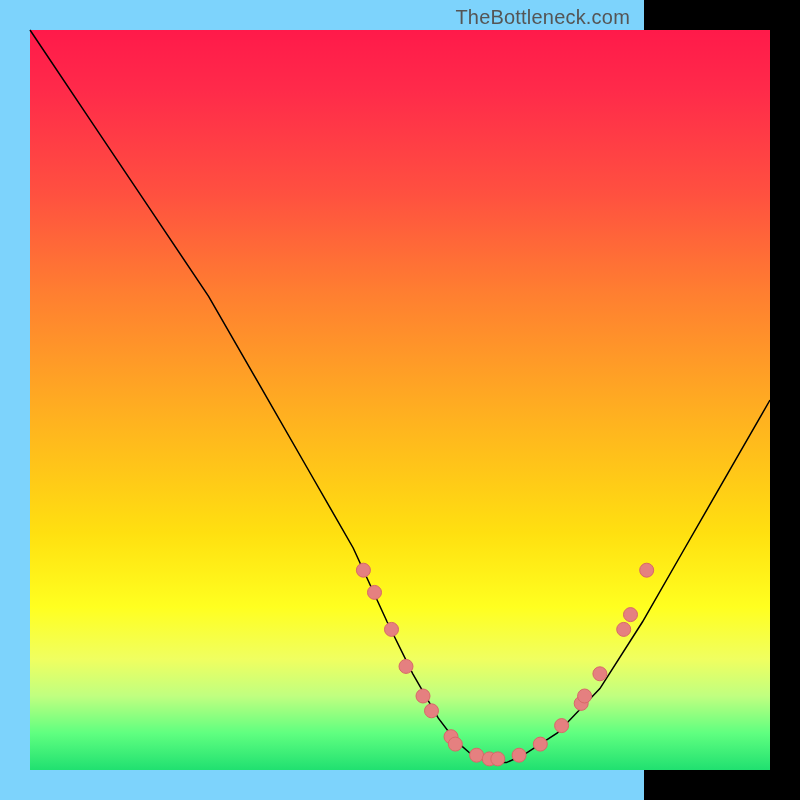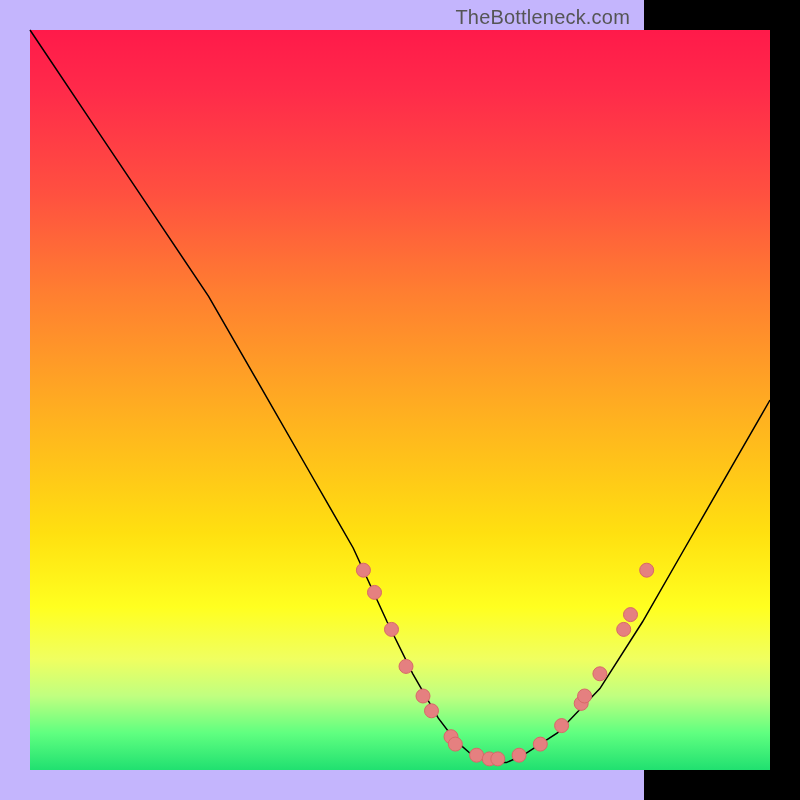--- a/index.html
+++ b/index.html
@@ -1,21 +1,21 @@
 <!DOCTYPE html>
 <html><head>
 <meta charset="utf-8">
 <style>
   * { margin: 0; padding: 0; box-sizing: border-box; }
   html, body { width: 800px; height: 800px; overflow: hidden; background: #000; }
   .chart-container {
     position: relative;
     width: 644px;
     height: 800px;
-    background: #c4b5fd;
+    background: #7dd3fc;
     padding-left: 48px;
   }
   .plot-area {
     position: absolute;
     left: 30px;
     top: 30px;
     width: 740px;
     height: 740px;
     background: linear-gradient(to bottom,
       #ff1a4a 0%,

